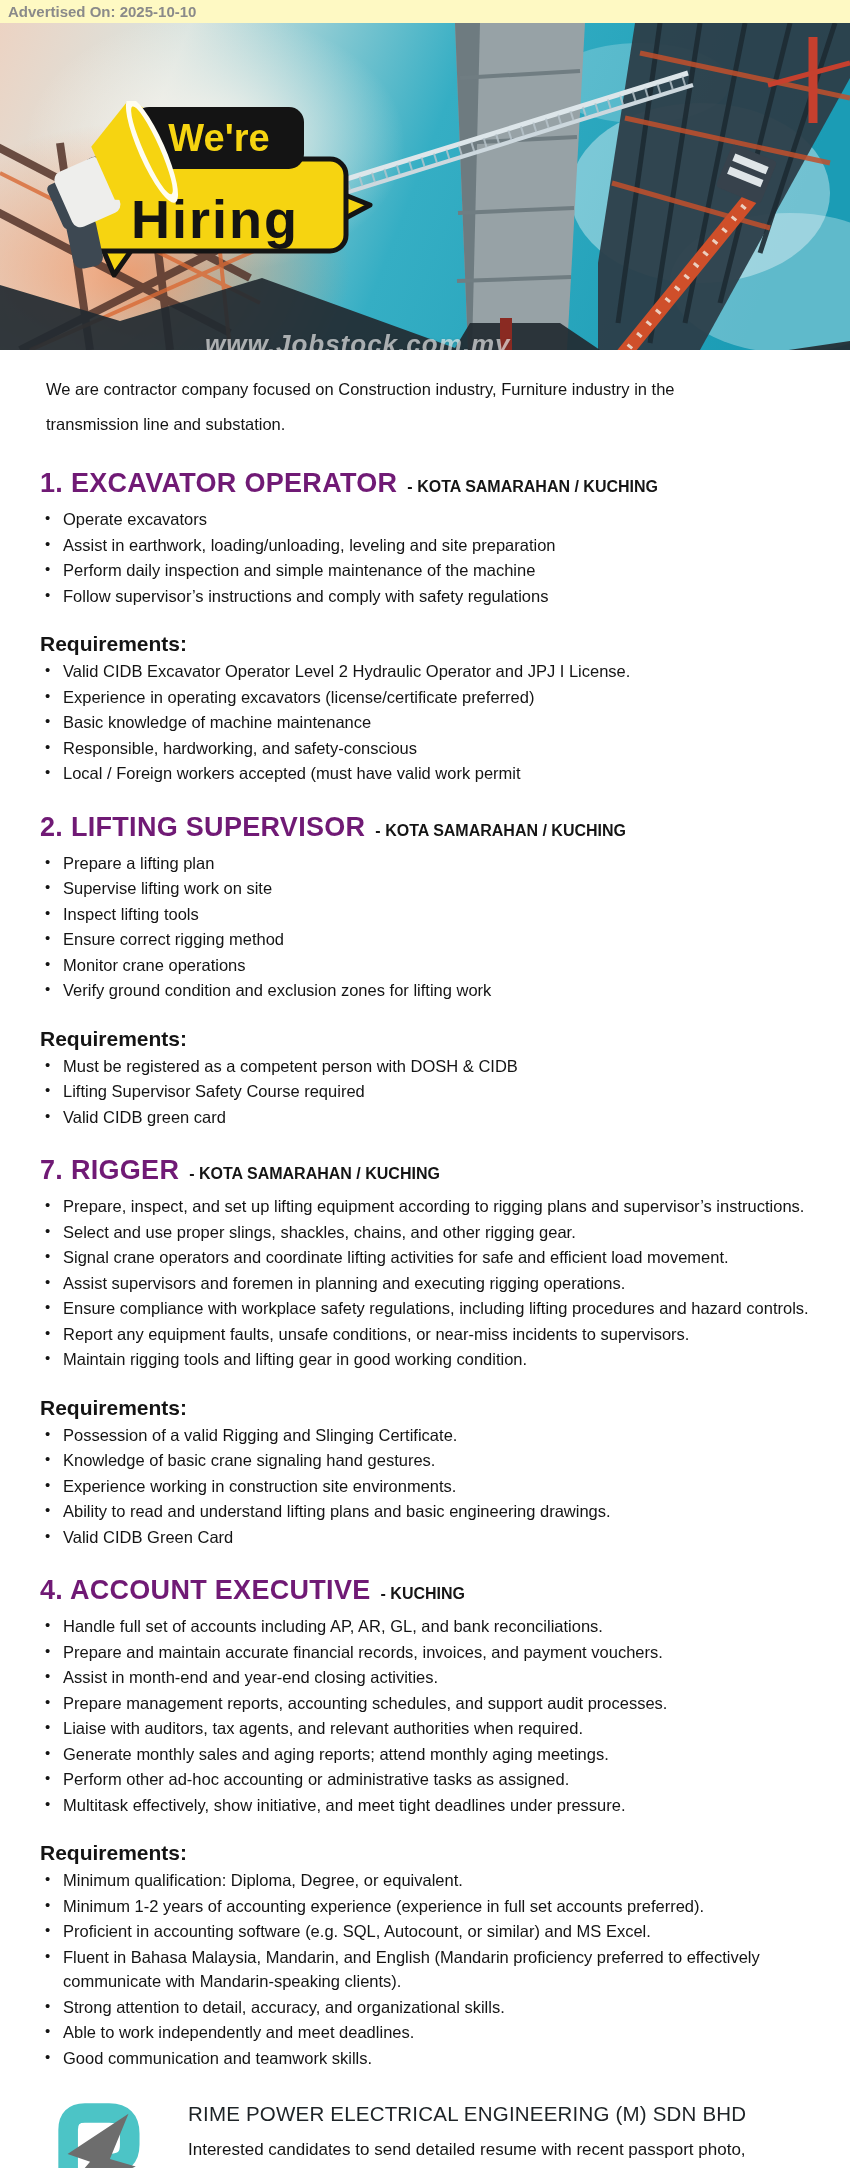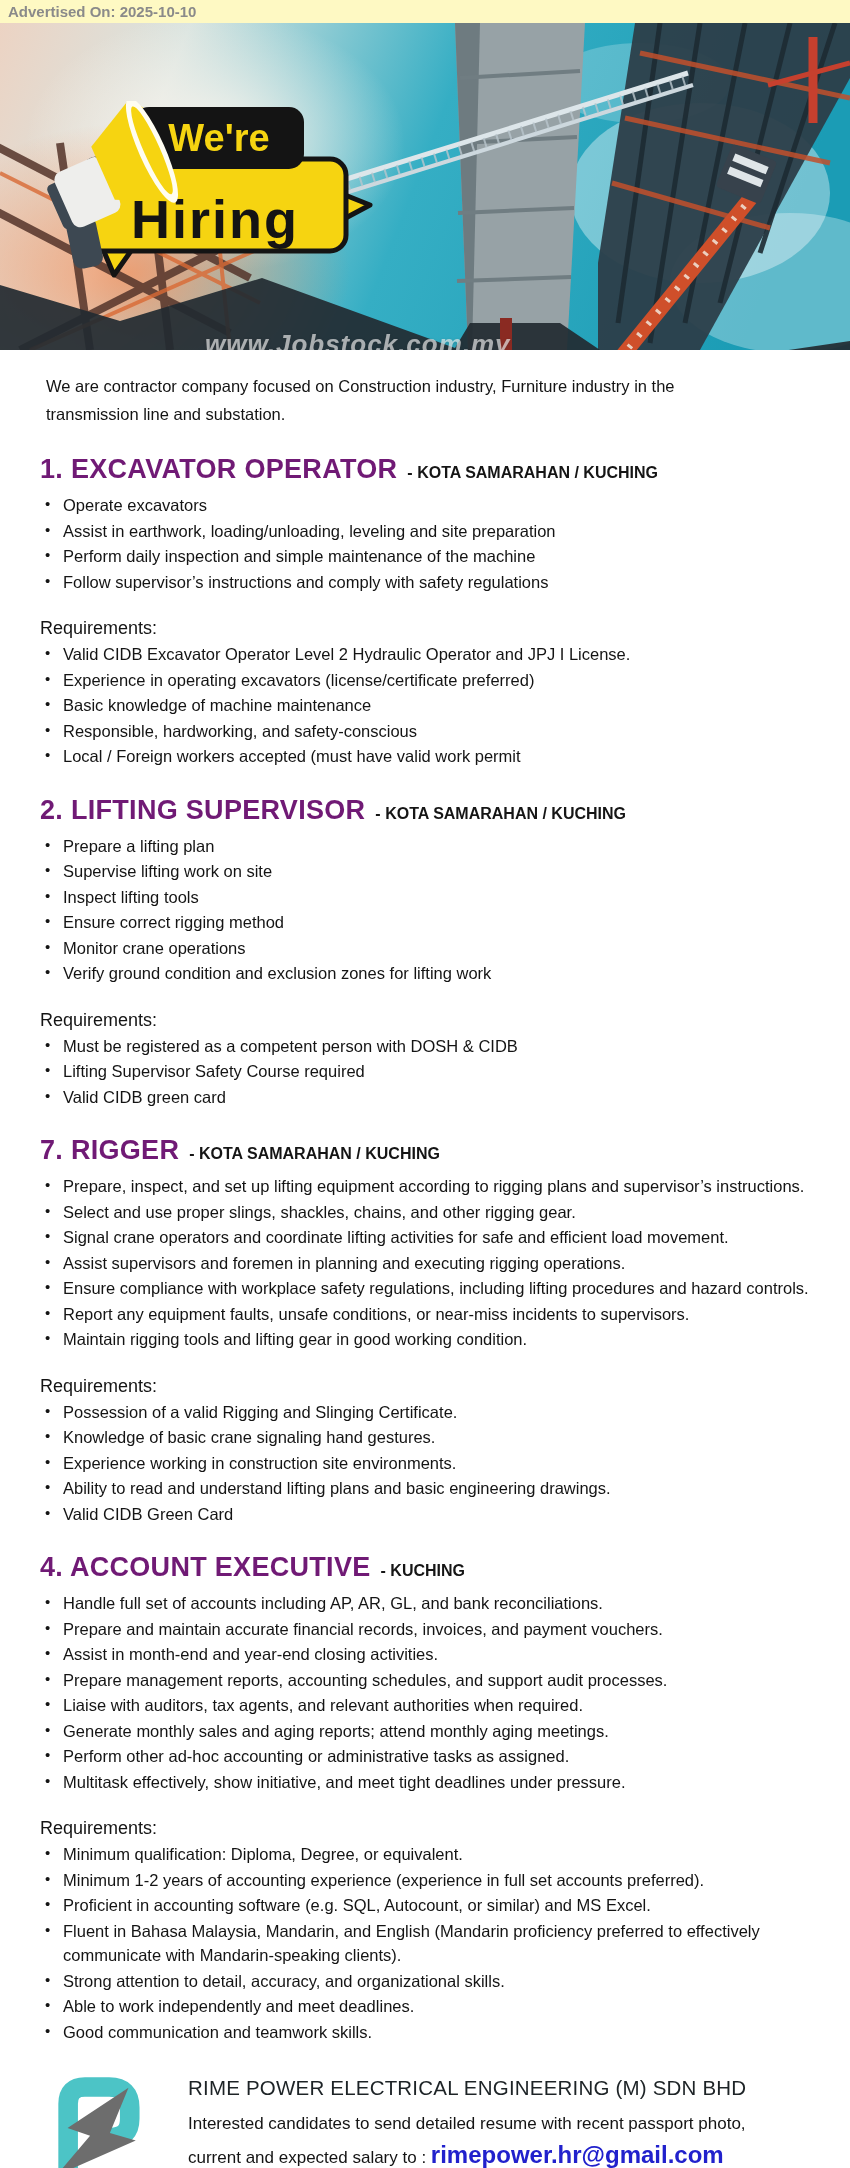--- a/index.html
+++ b/index.html
@@ -23,29 +23,29 @@
   .badge { position:absolute; left:34px; top:78px; }
   .watermark {
     position:absolute; left:205px; top:268px;
     font-size:26px; font-weight:bold; font-style:italic;
     color:rgba(240,240,240,0.66); letter-spacing:1px;
     text-shadow:0 1px 3px rgba(40,40,40,0.25);
     margin-top:38px;
   }
   
   .content { padding:12px 30px 0 40px; }
-  .intro { font-size:16.5px; line-height:28px; margin:10px 0 0 6px; max-width:700px; }
+  .intro { font-size:16.5px; line-height:35px; margin:10px 0 0 6px; max-width:700px; }
   .job { margin-top:26px; }
   .job-heading { margin:0 0 8px 0; }
   .job-title { color:#701a75; font-size:27px; font-weight:bold; letter-spacing:0.3px; }
   .job-loc { font-size:16px; font-weight:bold; color:#151515; margin-left:10px; }
   ul.bullets { list-style:none; margin:0; padding:0; max-width:788px; }
   .bullets li { position:relative; padding-left:23px; font-size:16.5px; line-height:24.5px; margin-bottom:1px; }
   .bullets li::before { content:"•"; position:absolute; left:5px; top:-1px; font-size:15px; }
-  .req-label { font-size:18px; font-weight:normal; margin:24px 0 3px 0; }
+  .req-label { font-size:21px; font-weight:bold; margin:24px 0 3px 0; }
   
   .footer { display:flex; gap:34px; align-items:flex-start; margin-top:26px; padding:0 20px 16px 42px; }
   .footer-logo { flex:none; }
   .footer-text { padding-top:4px; }
   .company { font-size:20.5px; font-weight:normal; margin:2px 0 8px 0; color:#1d2326; letter-spacing:0.2px; }
   .f-line { font-size:17px; line-height:31px; color:#141414; }
   .email { color:#2121CC; font-size:24px; font-weight:600; text-decoration:none; cursor:pointer; }
   .phone { color:#2121CC; font-size:25px; font-weight:bold; text-decoration:none; cursor:pointer; }
 </style>
 </head>

